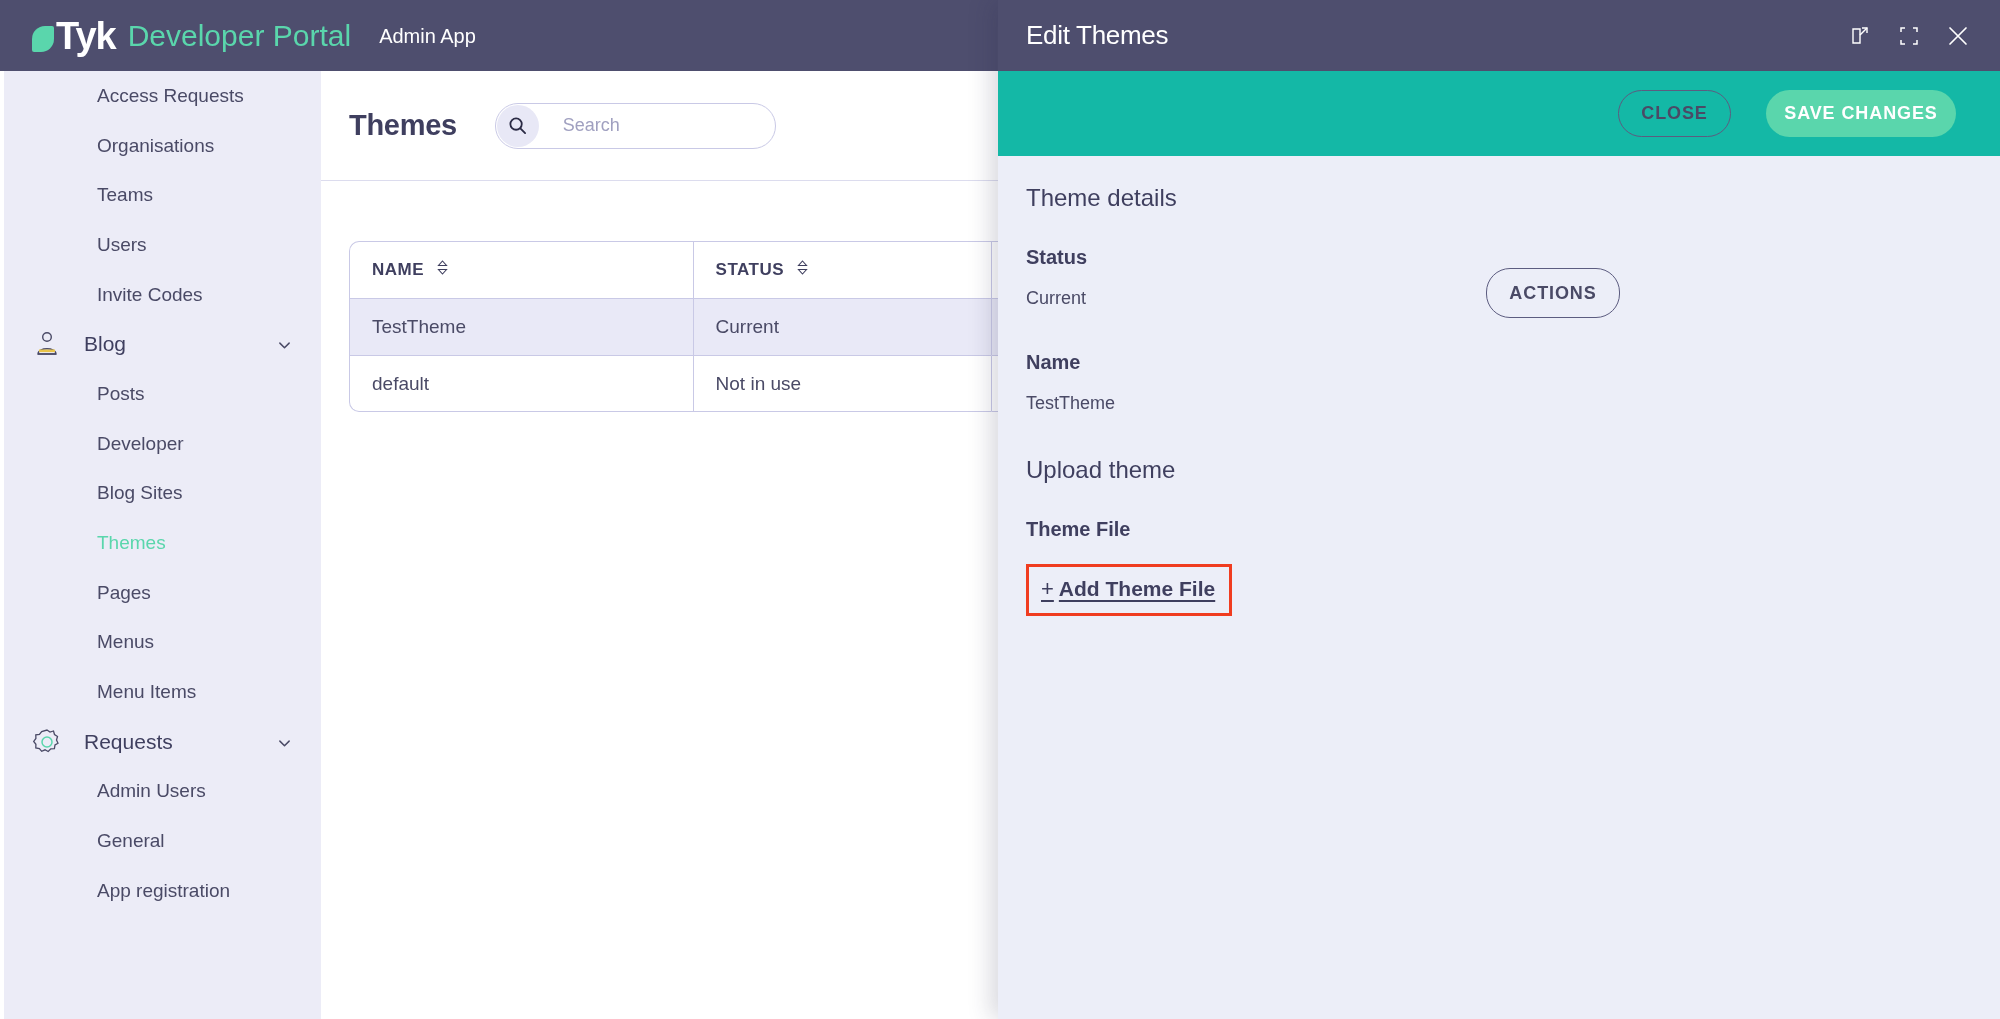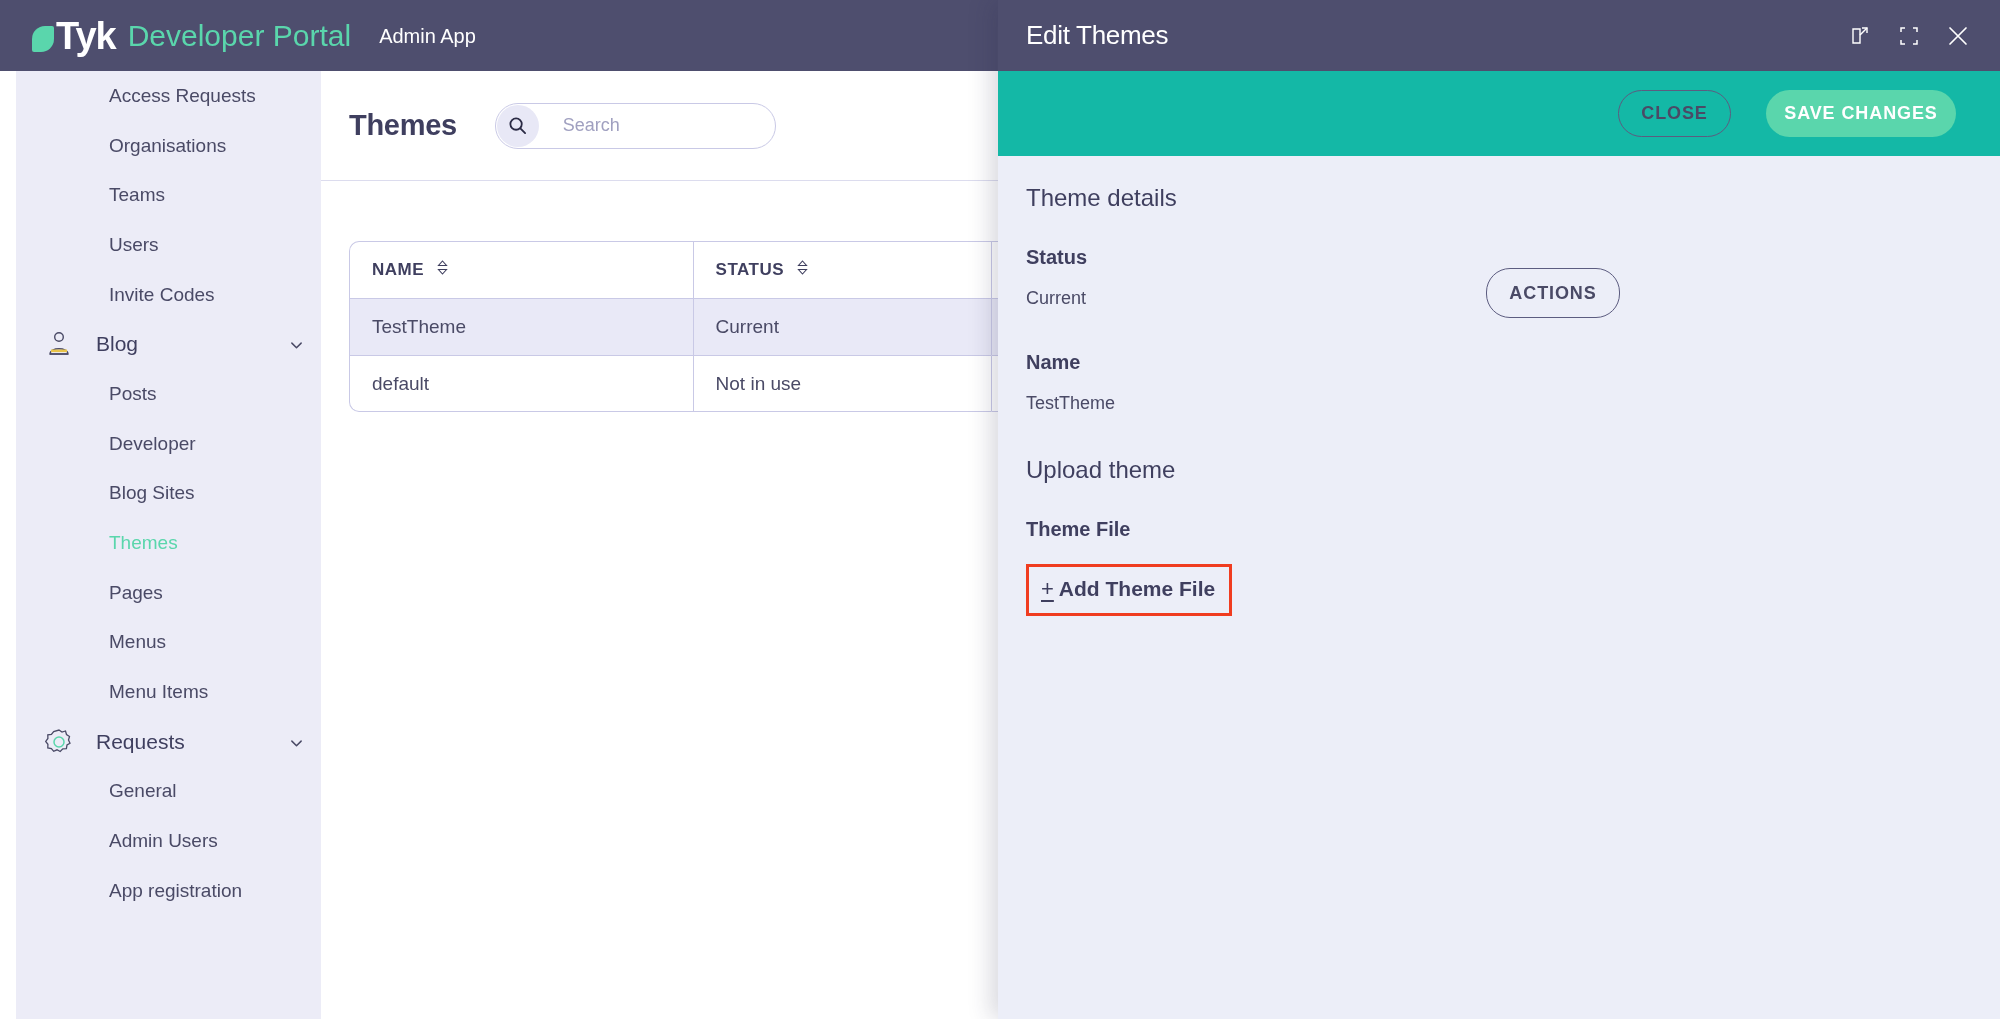--- a/index.html
+++ b/index.html
@@ -32,21 +32,21 @@
     color: #5ad6ac; font-size: 30px; font-weight: 400;
     margin-left: 12px; line-height: 1;
   }
   #admin-app {
     color: #ffffff; font-size: 20px; font-weight: 400;
     margin-left: 28px; line-height: 1;
   }
 
   
   #sidebar {
-    position: absolute; left: 16px; top: 71px;
+    position: absolute; left: 4px; top: 71px;
     width: 321px; height: 948px;
     background: #ececf7;
     overflow: hidden;
   }
   .nav-item {
     height: 49.7px; display: flex; align-items: center;
     padding-left: 26px; cursor: pointer; position: relative;
   }
   .nav-item .nav-label {
     font-size: 19px; color: #4a4a66; font-weight: 400;
@@ -193,21 +193,21 @@
     cursor: pointer; font-family: "Liberation Sans", sans-serif;
   }
   #upload-sec { margin-top: 12px; }
   #add-theme-file {
     display: inline-flex; align-items: center;
     border: 3px solid #f03c20; padding: 9px 14px 11px 12px;
     margin-top: 4px; cursor: pointer; background: transparent;
   }
   #add-theme-file .atf-text {
     font-size: 21px; font-weight: 700; color: #3f3f5f;
-    text-underline-offset: 4px;
+    text-decoration: underline; text-underline-offset: 4px;
   }
   #add-theme-file .atf-plus {
     font-size: 22px; color: #3f3f5f; margin-right: 5px;
     text-decoration: underline; text-underline-offset: 4px;
   }
 </style>
 </head>
 <body>
 
 <div id="topbar">
@@ -289,25 +289,25 @@
       <circle cx="15" cy="15" r="5" stroke="#5ad6ac" stroke-width="1.5" fill="none"></circle>
     </svg>
       </span>
       <span class="nav-label">Requests</span>
       <span class="chev"><svg viewBox="0 0 14 14" fill="none" width="13" height="13">
             <path d="M2 5 L7 10 L12 5" stroke="#4a4a66" stroke-width="1.6" stroke-linecap="round" stroke-linejoin="round"></path>
           </svg></span>
     </div>
     <div class="nav-item">
       <span class="nav-icon"></span>
+      <span class="nav-label">Admin Users</span>
+    </div>
+    <div class="nav-item">
+      <span class="nav-icon"></span>
       <span class="nav-label">General</span>
-    </div>
-    <div class="nav-item">
-      <span class="nav-icon"></span>
-      <span class="nav-label">Admin Users</span>
     </div>
     <div class="nav-item">
       <span class="nav-icon"></span>
       <span class="nav-label">App registration</span>
     </div>
   </nav>
 
 <div id="main">
   <div id="main-header">
     <span id="page-title">Themes</span>

